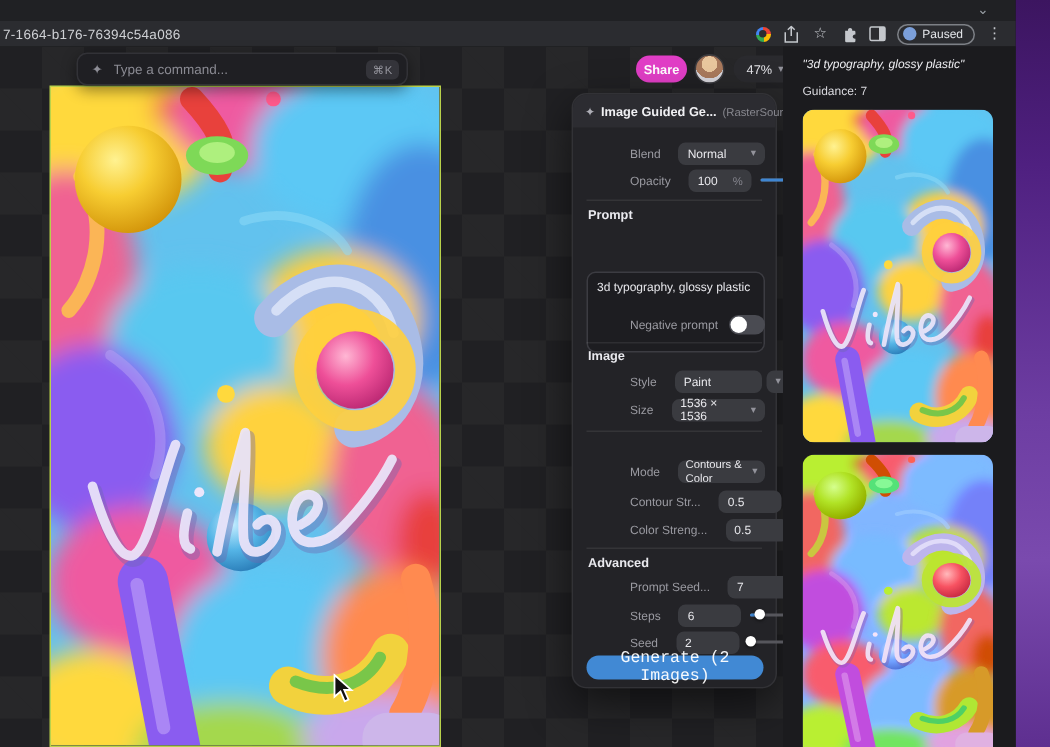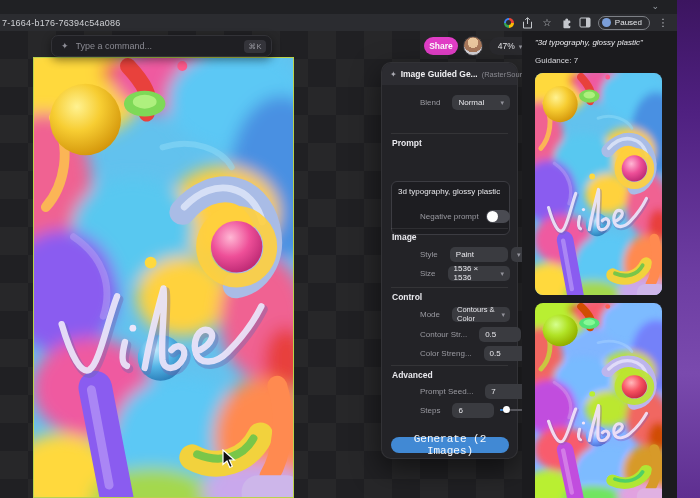--- a/index.html
+++ b/index.html
@@ -273,20 +273,34 @@
         </div>
 
         <div class="row" style="top:31px">
           <span class="lbl">Blend</span>
           <span class="field dd" style="width:76px">
             <span>Normal</span>
             <span class="chev">▾</span>
           </span>
         </div>
 
+        <div class="row" style="top:49px">
+          <span class="lbl">Opacity</span>
+          <span class="ctrl">
+            <span class="field num">
+              <span>100</span>
+              <span class="suffix">%</span>
+            </span>
+            <span class="slider">
+              <span class="sl-track"></span>
+                <span class="sl-fill" style="width: 100%;"></span>
+                <span class="sl-thumb" style="left: calc(100% - 3.5px);"></span>
+            </span>
+          </span>
+        </div>
 
         <div class="divider" style="top:70px"></div>
 
         <div class="row" style="top:74px;height:12px">
           <span class="sec">Prompt</span>
         </div>
         <textarea id="prompt-box" style="">3d typography, glossy plastic</textarea>
 
         <div class="row" style="top:145px">
           <span class="lbl">Negative prompt</span>
@@ -316,23 +330,20 @@
         <div class="row" style="top:202px">
           <span class="lbl">Size</span>
           <span class="field dd" style="width:90px">
             <span>1536 × 1536</span>
             <span class="chev">▾</span>
           </span>
         </div>
 
         <div class="divider" style="top:224px"></div>
 
-        <div class="row" style="top:228px;height:12px">
-          <span class="sec">Control</span>
-        </div>
 
         <div class="row" style="top:243px">
           <span class="lbl">Mode</span>
           <span class="field dd" style="width:105px;padding:0 5px">
             <span style="font-size:7.5px">Contours &amp; Color</span>
             <span class="chev">▾</span>
           </span>
         </div>
 
         <div class="row" style="top:263px">
@@ -390,20 +401,33 @@
               <span>6</span>
             </span>
             <span class="slider">
               <span class="sl-track"></span>
                 <span class="sl-fill" style="width: 18%;"></span>
                 <span class="sl-thumb" style="left: calc(18% - 3.5px);"></span>
             </span>
           </span>
         </div>
 
+        <div class="row" style="top:357px">
+          <span class="lbl">Seed</span>
+          <span class="ctrl">
+            <span class="field num">
+              <span>2</span>
+            </span>
+            <span class="slider">
+              <span class="sl-track"></span>
+                <span class="sl-fill" style="width: 6%;"></span>
+                <span class="sl-thumb" style="left: calc(6% - 3.5px);"></span>
+            </span>
+          </span>
+        </div>
 
         <button id="generate-btn">Generate (2 Images)</button>
       </div>
 
       <div id="gens">
         <div id="gens-title">"3d typography, glossy plastic"</div>
         <div id="gens-guidance">Guidance: 7</div>
         <div class="thumb" id="thumb-1">
           <svg class="art">
               <use href="#paint-art" width="100%" height="100%"></use>

